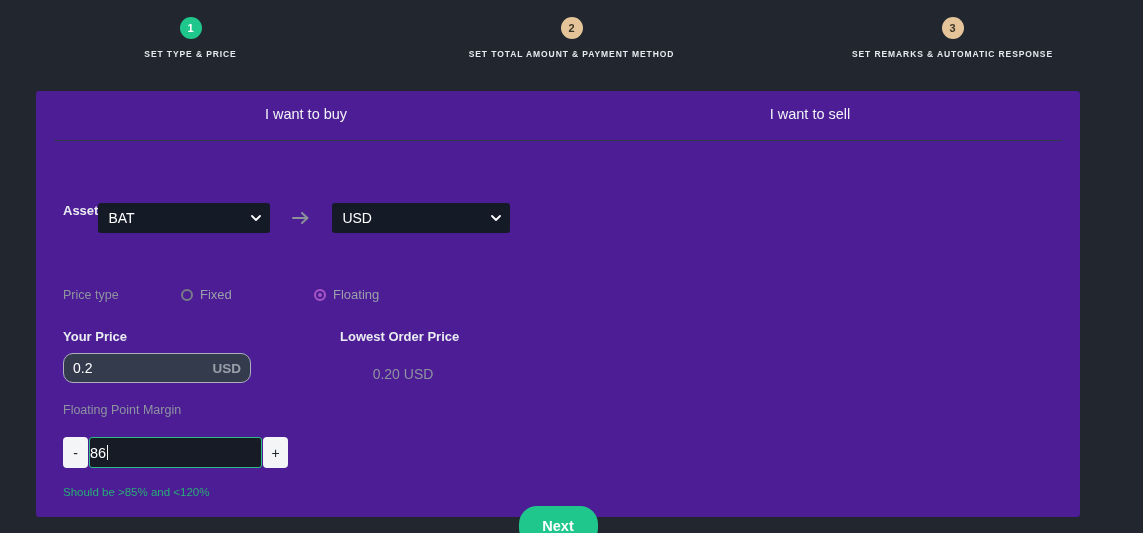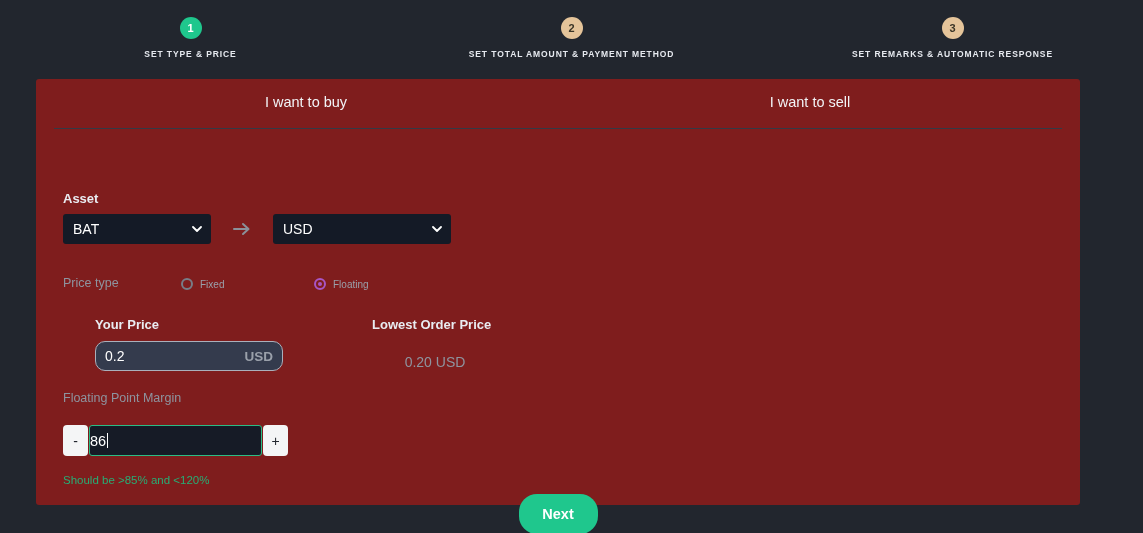--- a/index.html
+++ b/index.html
@@ -45,23 +45,23 @@
     font-size: 8.5px;
     letter-spacing: 0.9px;
     font-weight: bold;
     color: #e6e9ef;
     white-space: nowrap;
   }
 
   
   .card {
     position: absolute;
-    left: 36px; top: 79px;
+    left: 36px; top: 91px;
     width: 1044px; height: 426px;
-    background: #7f1d1d;
+    background: #4c1d95;
     border-radius: 3px;
   }
 
   
   .tabs {
     display: flex;
     height: 50px;
     border-bottom: 1px solid #343a46;
     margin: 0 18px;
   }
@@ -88,25 +88,25 @@
     font-size: 12.5px;
     color: #8e949f;
   }
 
   .row-assets {
     position: absolute;
     left: 27px; top: 62px;
     display: flex;
     align-items: flex-end;
   }
-  .select-group { display: flex; flex-direction: column; }
+  .select-group { display: flex; flex-direction: row; }
   .select-group .field-label { margin-bottom: 8px; }
   .select-box {
     position: relative;
-    width: 148px; height: 30px;
+    width: 172px; height: 30px;
     background: #141a26;
     border: none;
     border-radius: 3px;
     display: flex;
     align-items: center;
     padding: 0 10px;
     cursor: pointer;
   }
   .select-box.wide { width: 178px; }
   .select-value {
@@ -157,30 +157,30 @@
     border-color: #a855c5;
   }
   .radio-dot.checked::after {
     content: "";
     position: absolute;
     left: 2px; top: 2px;
     width: 4px; height: 4px;
     border-radius: 50%;
     background: #a855c5;
   }
-  .radio-text { font-size: 10px; color: #9aa0aa; }
+  .radio-text { font-size: 13px; color: #9aa0aa; }
   .radio-text.on { color: #9aa0aa; }
 
   
   .price-row {
     position: absolute;
     left: 27px; top: 188px;
     display: flex;
   }
-  .your-price { width: 277px; margin-left: 32px; }
+  .your-price { width: 277px; }
   .price-input {
     margin-top: 9px;
     width: 188px; height: 30px;
     background: #343b4d;
     border: 1px solid #aab0bb;
     border-radius: 10px;
     display: flex;
     align-items: center;
     justify-content: space-between;
     padding: 0 9px;

